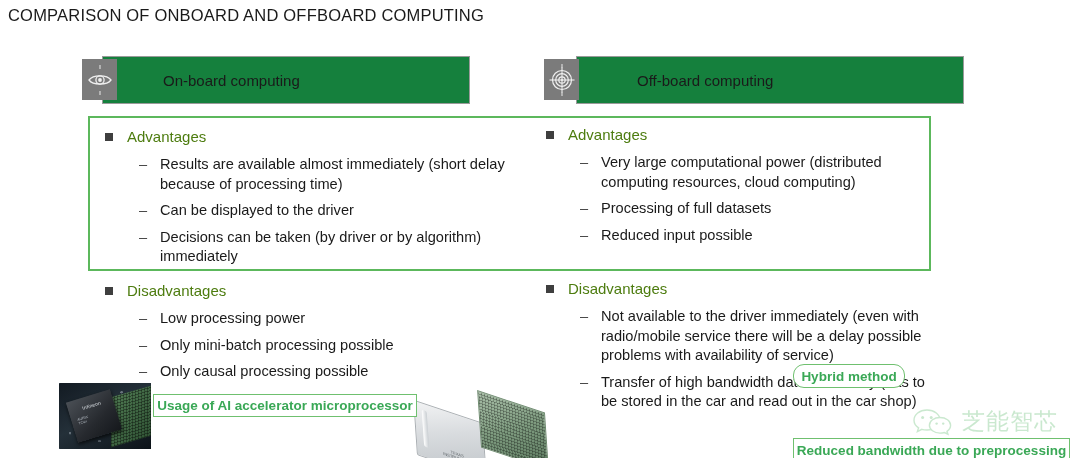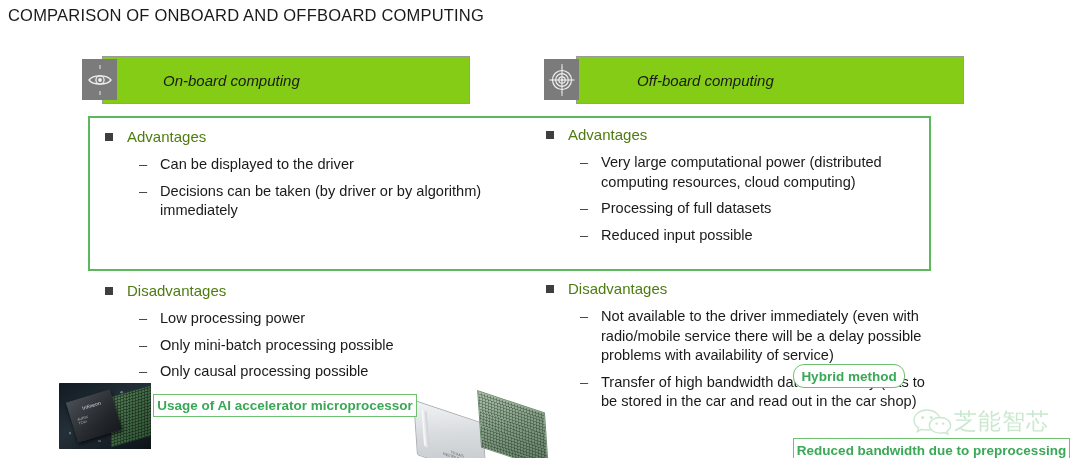--- a/index.html
+++ b/index.html
@@ -28,23 +28,22 @@
     letter-spacing: 0.2px;
     color: #1a1a1a;
     white-space: nowrap;
   }
 
   
   .col-header {
     position: absolute;
     box-sizing: border-box;
     border: 1px solid #9a9a9a;
-    background: #84cc16;
+    background: #15803d;
     height: 48px;
-    font-style: italic;
   }
   .col-header .hdr-label {
     position: absolute;
     left: 60px;
     top: 50%;
     transform: translateY(-50%);
     font-size: 15px;
     color: #1a1a1a;
     white-space: nowrap;
   }
@@ -253,21 +252,21 @@
     border: 1px solid #6d8a6e;
   }
 
   
   #watermark {
     position: absolute;
     left: 912px;
     top: 406px;
     display: flex;
     align-items: center;
-    gap: 2px;
+    gap: 10px;
     opacity: 0.55;
     pointer-events: none;
   }
   #watermark .wm-text {
     font-size: 23px;
     color: #9fd6a8;
     letter-spacing: 1px;
     white-space: nowrap;
   }
   #watermark svg { display: block; }
@@ -309,21 +308,21 @@
   </div>
 
   <div id="advantages-box"></div>
 
   <div class="block" id="adv-left">
     <div class="block-heading">
       <span class="sq"></span>
       <span>Advantages</span>
     </div>
     <ul class="sub">
-      <li><span class="dash">–</span></li>
+      <li><span class="dash">–</span><span>Results are available almost immediately (short delay because of processing time)</span></li>
       <li><span class="dash">–</span><span>Can be displayed to the driver</span></li>
       <li><span class="dash">–</span><span>Decisions can be taken (by driver or by algorithm) immediately</span></li>
     </ul>
   </div>
 
   <div class="block" id="adv-right">
     <div class="block-heading">
       <span class="sq"></span>
       <span>Advantages</span>
     </div>

